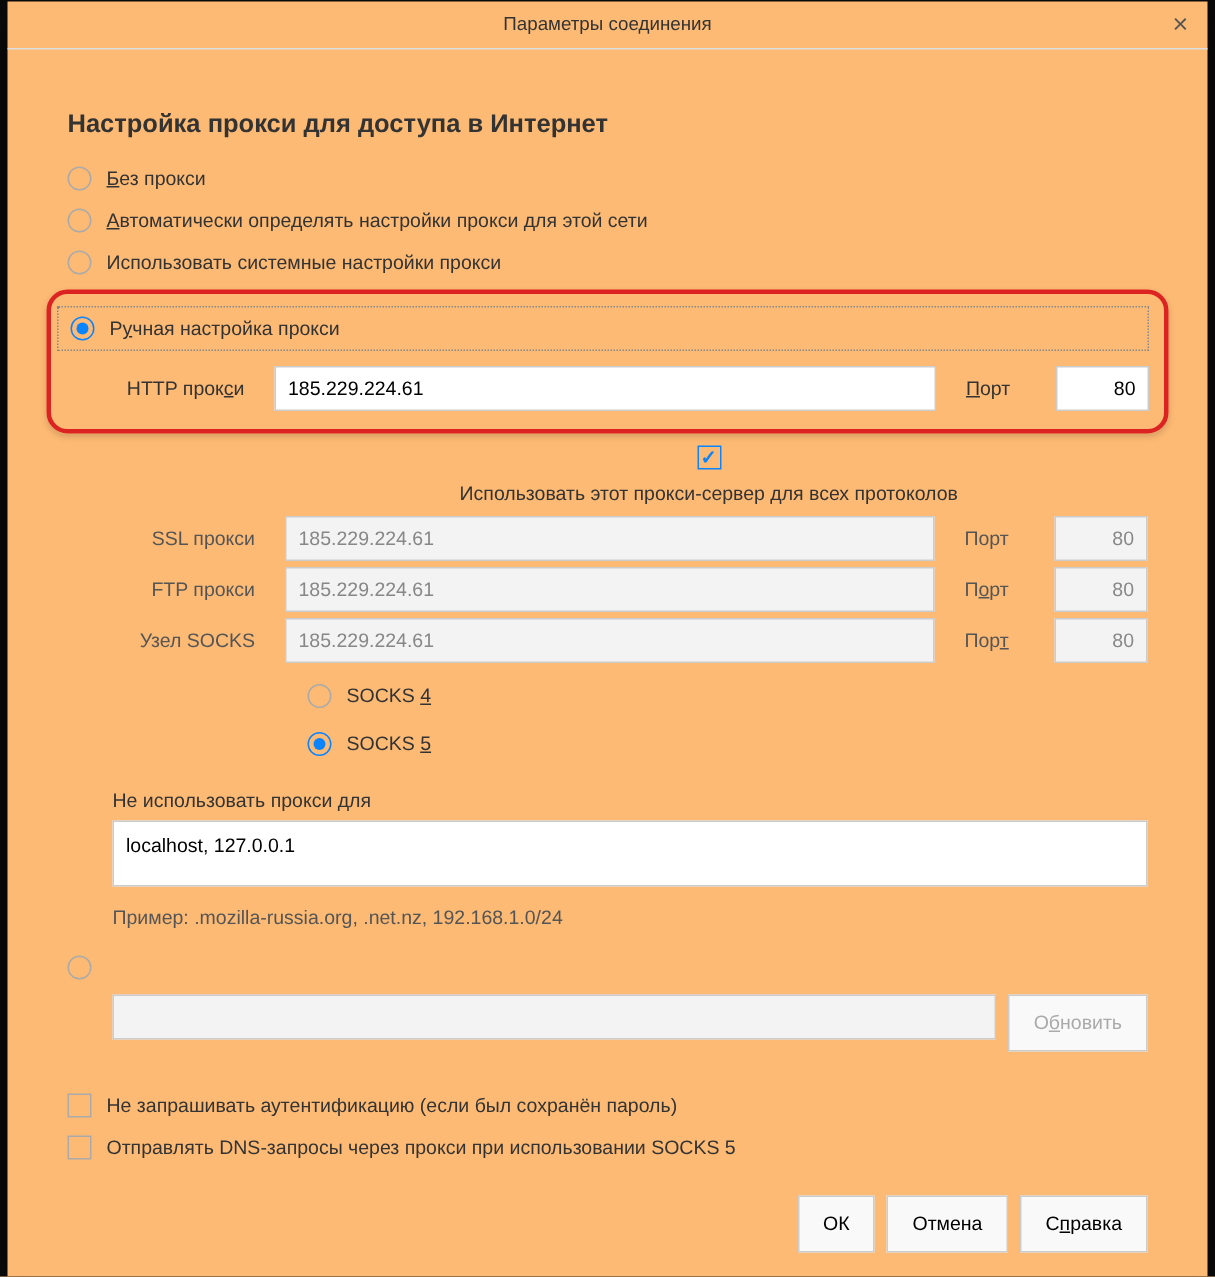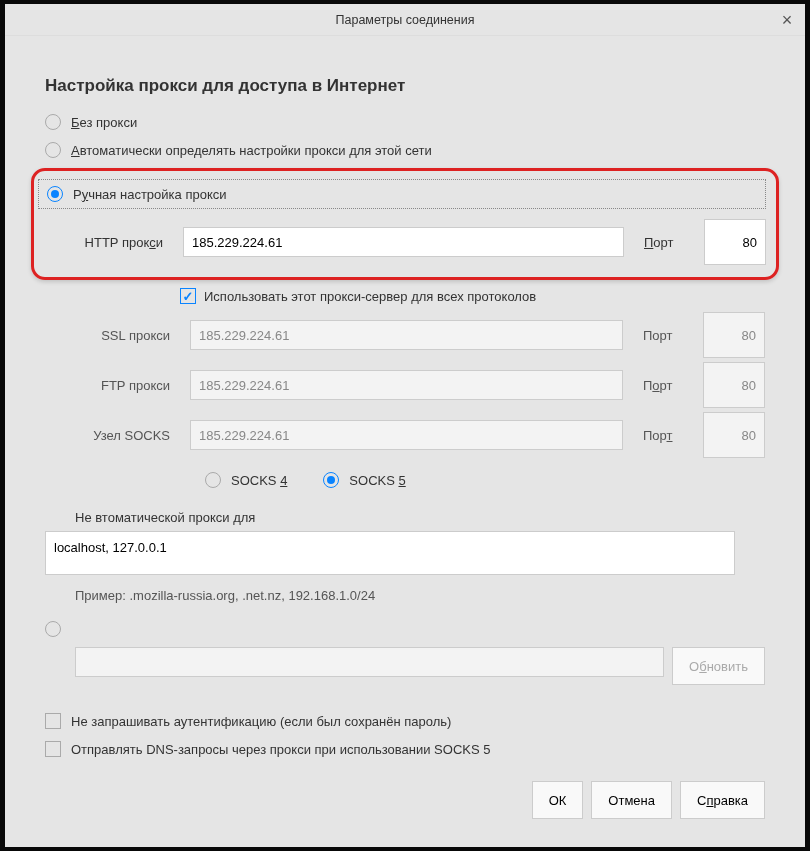--- a/index.html
+++ b/index.html
@@ -8,21 +8,21 @@
   font-size: 13px;
   color: #333;
   background: #0a0a0a;
   display: flex;
   align-items: center;
   justify-content: center;
   min-height: 100vh;
 }
 .window {
   width: 800px;
-  background: #e5e5e5;
+  background: #fdba74;
   position: relative;
   box-shadow: 0 4px 20px rgba(0,0,0,0.3);
 }
 .titlebar {
   height: 32px;
   border-bottom: 1px solid #ddd;
   display: flex;
   align-items: center;
   justify-content: center;
   position: relative;
@@ -38,21 +38,21 @@
   width: 28px;
   height: 28px;
   display: flex;
   align-items: center;
   justify-content: center;
   cursor: pointer;
   font-size: 18px;
   color: #555;
 }
 .content {
-  padding: 10px 40px 20px 40px;
+  padding: 10px 40px 8px 40px;
 }
 .section-title {
   font-size: 17px;
   font-weight: 600;
   color: #333;
   margin: 30px 0 12px 0;
 }
 .radio-row {
   display: flex;
   align-items: center;
@@ -112,65 +112,68 @@
   border: 1px solid #ccc;
   padding: 0 8px;
   font-size: 13px;
 }
 .proxy-row .port-label {
   width: 40px;
   text-align: left;
 }
 .proxy-row input.port {
   width: 62px;
-  height: 46px;
+  height: 30px;
   border: 1px solid #ccc;
   padding: 0 8px;
   text-align: right;
   font-size: 13px;
 }
 .proxy-row.disabled input {
   background: #f3f3f3;
   color: #888;
 }
 .proxy-row.disabled .label,
 .proxy-row.disabled .port-label { color: #555; }
 .checkbox-row {
   display: flex;
   align-items: center;
   gap: 8px;
   padding: 6px 0 6px 135px;
+  flex-direction: column;
 }
 .checkbox {
   width: 16px;
   height: 16px;
   border: 1px solid #aaa;
   display: flex;
   align-items: center;
   justify-content: center;
   cursor: pointer;
   flex-shrink: 0;
 }
 .checkbox.checked { border-color: #0a84ff; }
 .checkbox.checked::after {
   content: '✓';
   color: #0a84ff;
   font-size: 13px;
   font-weight: bold;
 }
 .socks-version {
   display: flex;
-  gap: 36px;
+  gap: 4px;
   padding: 6px 0 10px 160px;
+  flex-direction: column;
 }
 .noproxy-label {
   padding: 6px 0 6px 30px;
 }
 textarea.noproxy-list {
   width: calc(100% - 30px);
+  margin-left: 30px;
   height: 44px;
   border: 1px solid #ccc;
   padding: 8px;
   font-family: inherit;
   font-size: 13px;
   resize: none;
 }
 .example {
   padding: 10px 0 12px 30px;
   color: #555;
@@ -226,20 +229,24 @@
     <div class="radio-row">
       <span class="radio"></span>
       <span><span class="underline-letter">Б</span><span>ез прокси</span></span>
     </div>
 
     <div class="radio-row">
       <span class="radio"></span>
       <span><span class="underline-letter">А</span><span>втоматически определять настройки прокси для этой сети</span></span>
     </div>
 
+    <div class="radio-row">
+      <span class="radio"></span>
+      <span>Использовать системные настройки прокси</span>
+    </div>
 
     <div class="highlight-box">
       <div class="manual-row">
         <span class="radio checked"></span>
         <span>Р<span class="underline-letter">у</span><span>чная настройка прокси</span></span>
       </div>
       <div class="proxy-row">
         <span class="label">HTTP прок<span class="underline-letter">с</span>и</span>
         <input class="host" value="185.229.224.61" style="">
         <span class="port-label"><span class="underline-letter">П</span>орт</span>
@@ -277,21 +284,21 @@
       <span class="radio-row">
         <span class="radio"></span>
         <span>SOCKS <span class="underline-letter">4</span></span>
       </span>
       <span class="radio-row">
         <span class="radio checked"></span>
         <span>SOCKS <span class="underline-letter">5</span></span>
       </span>
     </div>
 
-    <div class="noproxy-label">Не втоматической прокси для</div>
+    <div class="noproxy-label">Не использовать прокси для</div>
     <textarea class="noproxy-list" style="">localhost, 127.0.0.1</textarea>
     <div class="example">Пример: .mozilla-russia.org, .net.nz, 192.168.1.0/24</div>
 
     <div class="radio-row">
       <span class="radio"></span>
     </div>
     <div class="pac-input-row">
       <input disabled="" value="" style="">
       <button class="btn disabled">О<span class="underline-letter">б</span>новить</button>
     </div>

